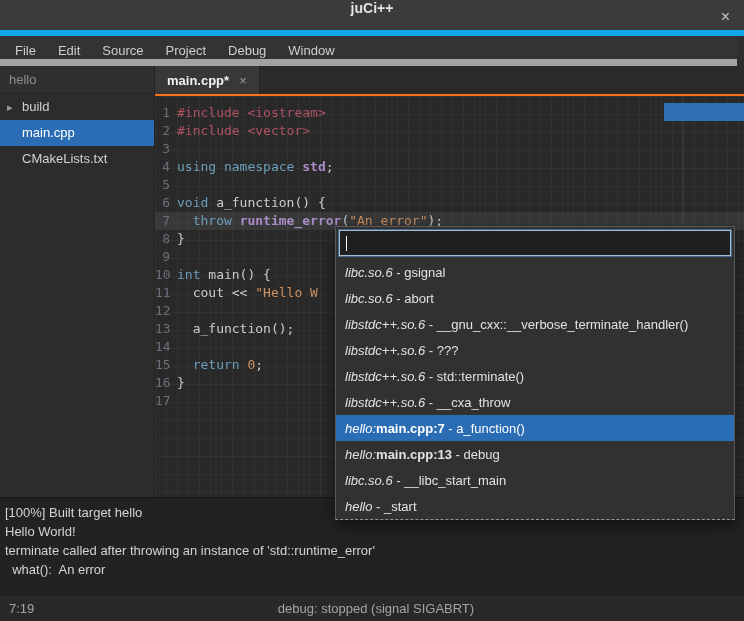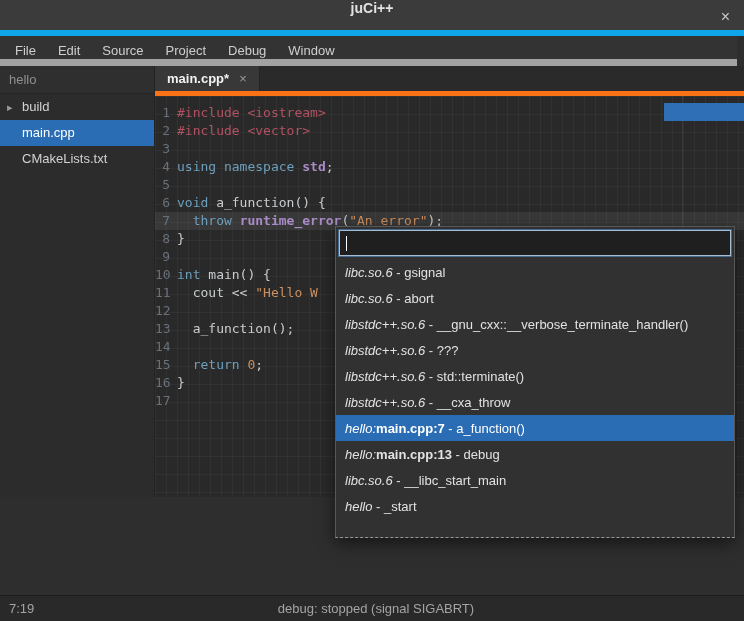--- a/index.html
+++ b/index.html
@@ -16,21 +16,21 @@
   .menu-item { padding:0 11px; color:#cfcfcf; font-size:13px; height:30px; line-height:30px; }
 
   
   .sidebar { position:absolute; top:66px; left:0; width:155px; bottom:124px; background:#2c2c2c; border-right:1px solid #232323; }
   .sidebar-header { height:28px; line-height:28px; padding-left:9px; color:#8f8f8f; font-size:13px; background:#2f2f2f; border-bottom:1px solid #262626; }
   .tree-item { position:relative; height:26px; line-height:26px; padding-left:22px; color:#d2d2d2; font-size:13px; white-space:nowrap; }
   .tree-item .arrow { position:absolute; left:7px; top:0; color:#9a9a9a; font-size:11px; }
   .tree-item.selected { background:var(--c-accent,#2a6db4); color:#ffffff; }
 
   
-  .tabbar { position:absolute; top:66px; left:155px; right:0; height:30px; background:#2a2a2a; border-bottom:5px solid #f97316; display:flex; }
+  .tabbar { position:absolute; top:66px; left:155px; right:0; height:30px; background:#2a2a2a; border-bottom:2px solid #f97316; display:flex; }
   .tab { display:flex; align-items:center; gap:10px; padding:0 12px; background:#383838; border-right:1px solid #242424; }
   .tab-label { color:#f2f2f2; font-size:13px; font-weight:bold; }
   .tab-close { color:#9a9a9a; font-size:13px; }
 
   
   .editor { position:absolute; top:96px; left:155px; right:0; bottom:124px;
     background-color:#292929;
     background-image:
       linear-gradient(rgba(255,255,255,0.035) 1px, transparent 1px),
       linear-gradient(90deg, rgba(255,255,255,0.035) 1px, transparent 1px);
@@ -49,21 +49,21 @@
   .tk-pl { color:var(--c-plain,#c9ccce); }
   .margin-line { position:absolute; top:0; bottom:0; left:527px; width:1px; background:rgba(255,255,255,0.08); }
   .scroll-thumb { position:absolute; top:7px; right:0; width:80px; height:18px; background:var(--c-scrollthumb,#2f6fb5); }
 
   
   .popup { position:absolute; left:335px; top:226px; width:400px; background:#313131; border:1px solid #585858; border-bottom:1px dashed #979797; box-shadow:0 5px 16px rgba(0,0,0,0.55); z-index:10; }
   .popup-input-wrap { padding:3px; }
   .popup-input { height:26px; background:#1f1f1f; border:1px solid #a8bdd2; box-shadow:0 0 0 1px #44698f; display:flex; align-items:center; padding:0 6px; }
   .caret { width:1px; height:15px; background:#ffffff; animation:blink 1s steps(1) infinite; }
   @keyframes blink { 50% { opacity:0; } }
-  .popup-list { padding-bottom:18px; }
+  .popup-list { padding-bottom:0; }
   .popup-row { height:26px; display:flex; align-items:center; padding:0 9px; color:#e2e2e2; font-size:13px; white-space:pre; }
   .popup-row .lib { font-style:italic; }
   .popup-row .loc { font-weight:bold; }
   .popup-row.selected { background:var(--c-accent,#2a6db4); color:#ffffff; }
 
   
   .output { position:absolute; left:0; right:0; top:497px; height:98px; background:#222222; border-top:1px solid #1a1a1a; padding:5px 5px 0 5px; }
   .output-line { color:#d4d4d4; font-size:13px; line-height:19px; white-space:pre; }
 
   
@@ -143,19 +143,25 @@
         <div class="popup-row"><span class="lib">libstdc++.so.6</span><span class="rest"> - ???</span></div>
         <div class="popup-row"><span class="lib">libstdc++.so.6</span><span class="rest"> - std::terminate()</span></div>
         <div class="popup-row"><span class="lib">libstdc++.so.6</span><span class="rest"> - __cxa_throw</span></div>
         <div class="popup-row selected"><span class="lib">hello:</span><span class="loc">main.cpp:7</span><span class="rest"> - a_function()</span></div>
         <div class="popup-row"><span class="lib">hello:</span><span class="loc">main.cpp:13</span><span class="rest"> - debug</span></div>
         <div class="popup-row"><span class="lib">libc.so.6</span><span class="rest"> - __libc_start_main</span></div>
         <div class="popup-row"><span class="lib">hello</span><span class="rest"> - _start</span></div>
       </div>
   </div>
 
+  <div class="output">
+      <div class="output-line">[100%] Built target hello</div>
+      <div class="output-line">Hello World!</div>
+      <div class="output-line">terminate called after throwing an instance of 'std::runtime_error'</div>
+      <div class="output-line">  what():  An error</div>
+    </div>
 
   <div class="statusbar">
     <span class="status-pos">7:19</span>
     <span class="status-msg">debug: stopped (signal SIGABRT)</span>
   </div>
 
 </div>
 
 </body></html>

